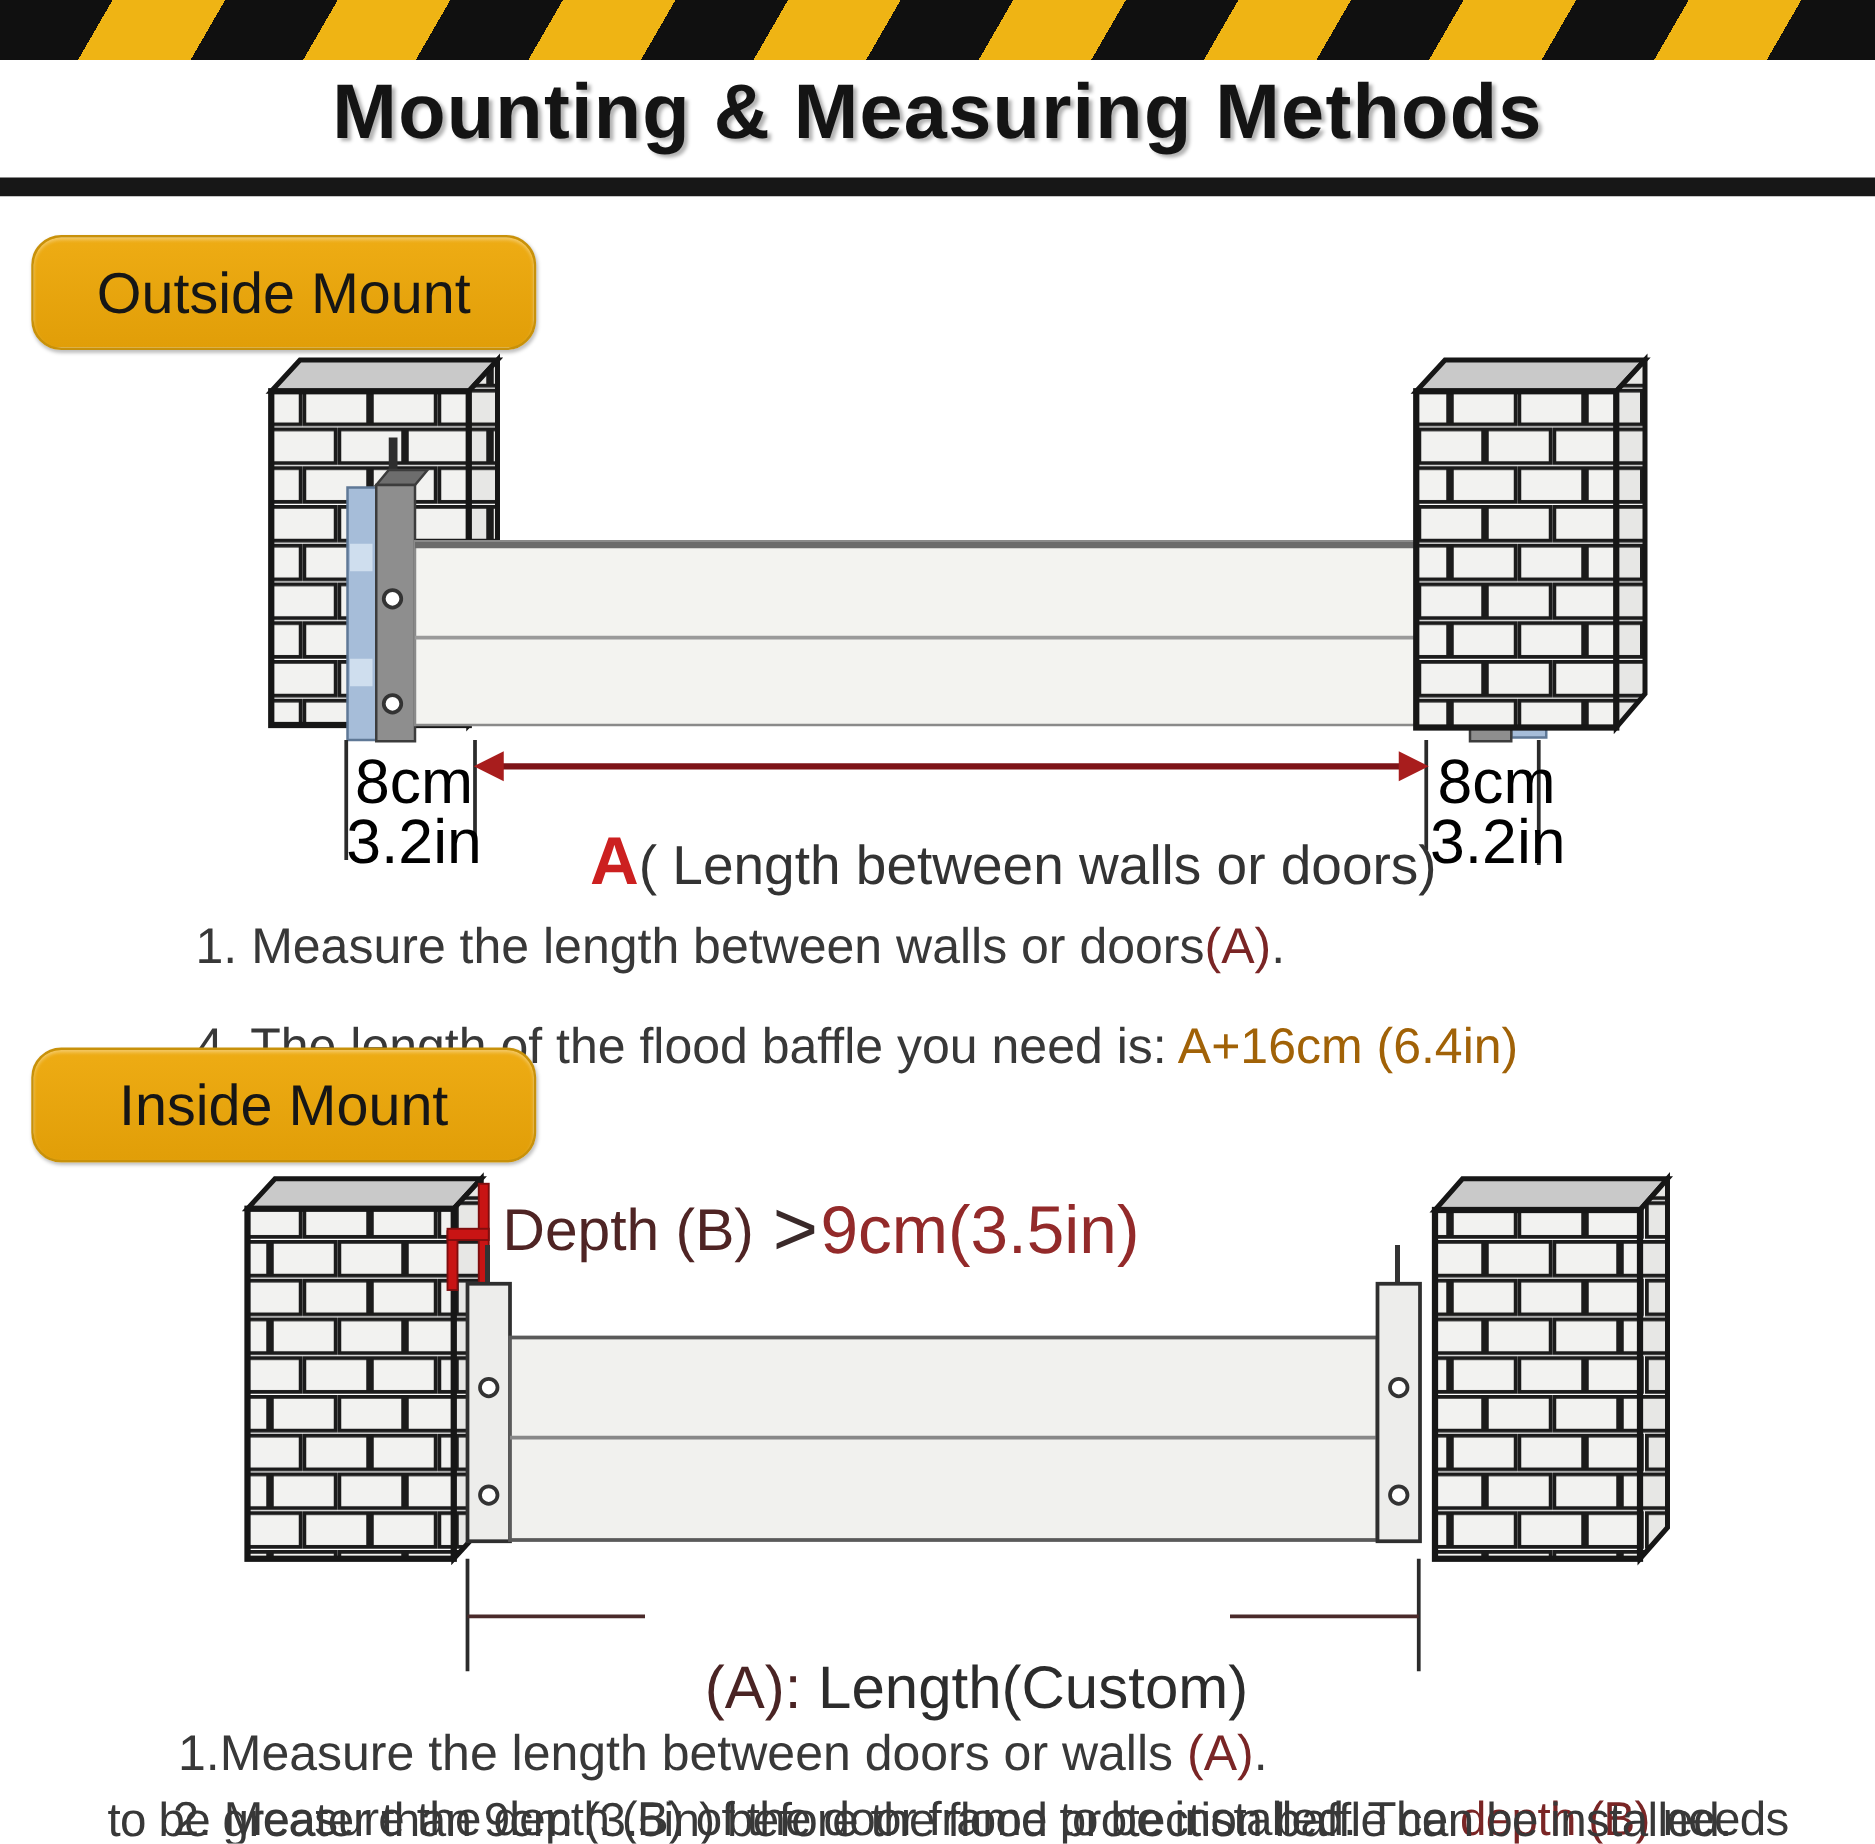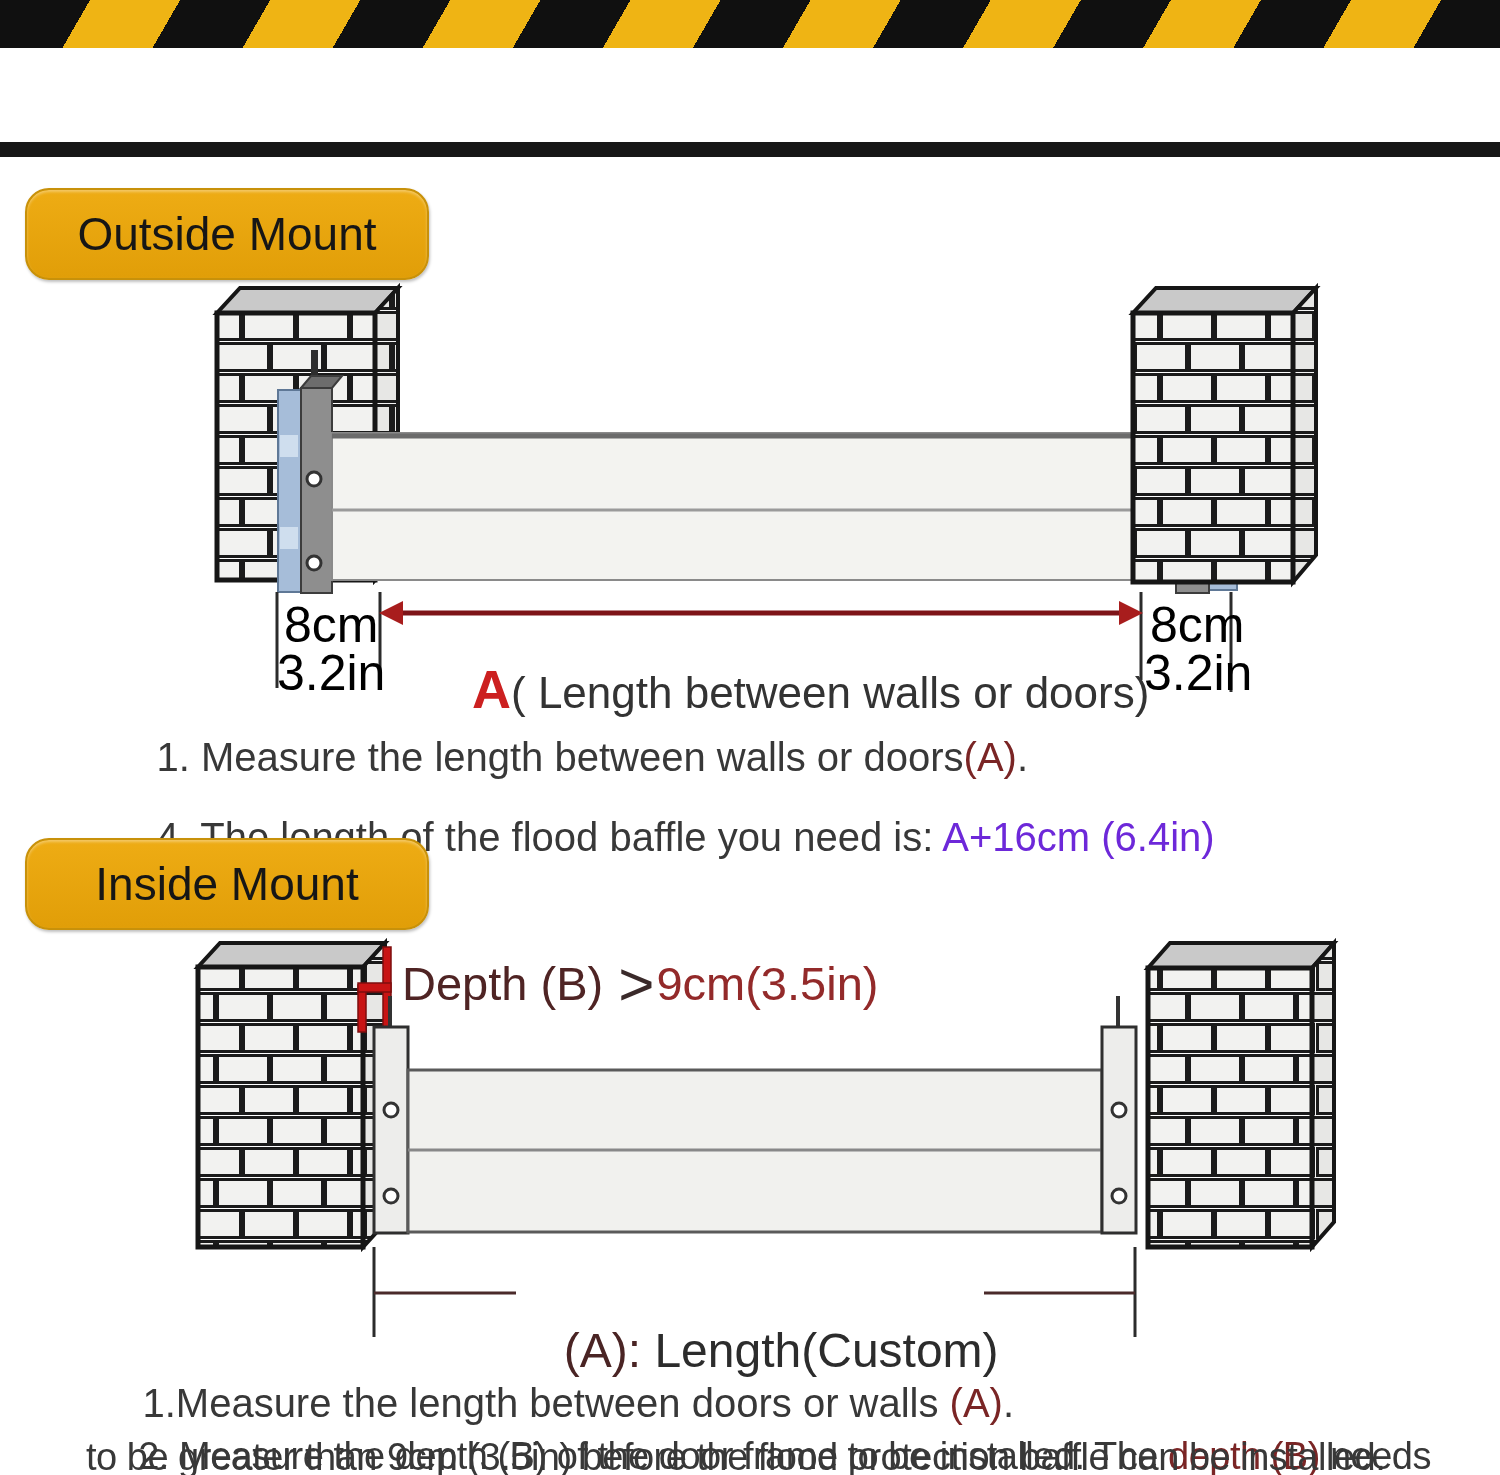--- a/index.html
+++ b/index.html
@@ -37,44 +37,45 @@
   .dim.l-cm{left:284px; top:596px;}
   .dim.l-in{left:277px; top:644px;}
   .dim.r-cm{left:1150px; top:596px;}
   .dim.r-in{left:1144px; top:644px;}
   .span-label{position:absolute; left:472px; top:620px; display:flex; align-items:baseline;}
   .span-label .letter{font-size:54px; font-weight:700; color:#cc2020;}
   .span-label .caption{font-size:44px; color:#333333;margin-top:48px;}
   .depth-label{position:absolute; left:402px; top:948px; display:flex; align-items:center; white-space:pre;}
   .depth-label .pre{font-size:47px; color:#4f2424;}
   .depth-label .op{font-size:62px; color:#3a2a2a; font-weight:400; margin:0 2px;}
-  .depth-label .val{font-size:47px; color:#932a2a;}
+  .depth-label .val{font-size:54px; color:#932a2a;}
   .length-label{
     position:absolute; left:374px; top:1268px; width:761px; text-align:center; white-space:pre;
     font-size:48px;
   }
   .length-label .pre{color:#4a2424;}
   .length-label .rest{color:#2c2c2c;}
   
   .step{position:absolute; color:#383838; white-space:pre;}
   .step .hl{color:#7a2525;}
-  .step .hl2{color:#6d28d9;}
+  .step .hl2{color:#a16207;}
   .o-step1{left:112px; top:690px; font-size:40px;}
   .o-step2{left:112px; top:770px; font-size:40px;}
   .i-step1{left:98px;  top:1336px; font-size:40px;}
   .i-step2a{left:98px; top:1392px; font-size:38px; letter-spacing:-0.5px;}
   .i-step2b{left:86px; top:1436px; font-size:38px; letter-spacing:-0.5px;}
 </style>
 </head>
 <body>
 
 <div class="page">
 
   <div class="hazard"></div>
   <div class="title-band"></div>
+  <div class="page-title">Mounting &amp; Measuring Methods</div>
   <div class="title-bar"></div>
 
   <div class="badge outside">
     <span>Outside Mount</span>
   </div>
 
   <svg class="diagram outside" viewBox="0 0 1500 420">
     <defs>
       <pattern id="brickF" width="108" height="62" patternUnits="userSpaceOnUse">
         <rect width="108" height="62" fill="#ffffff"></rect>

